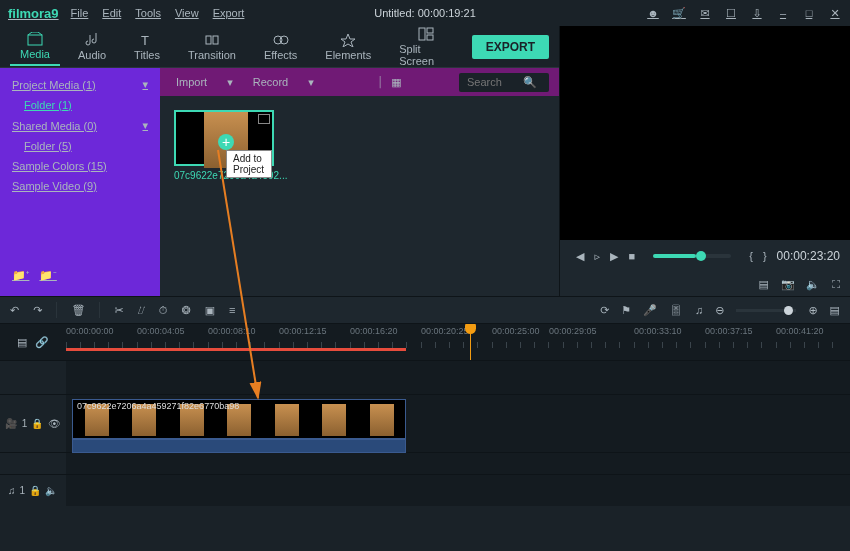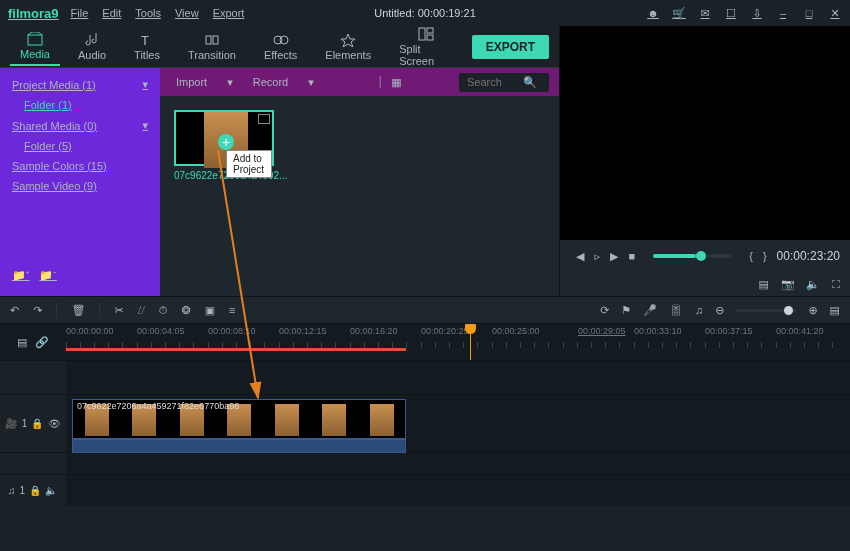--- a/index.html
+++ b/index.html
@@ -307,21 +307,21 @@
         <div class="tick-line" style="left: 369px;"></div>
         <div class="tick-line" style="left: 383px;"></div>
         <div class="tick-line" style="left: 397px;"></div>
         <div class="tick-line" style="left: 411px;"></div>
         <div class="tick" style="left: 426px;">00:00:25:00</div>
         <div class="tick-line" style="left: 426px;"></div>
         <div class="tick-line" style="left: 440px;"></div>
         <div class="tick-line" style="left: 454px;"></div>
         <div class="tick-line" style="left: 468px;"></div>
         <div class="tick-line" style="left: 482px;"></div>
-        <div class="tick" style="left: 512px; text-decoration: underline;">00:00:29:05</div>
+        <div class="tick" style="left: 483px;">00:00:29:05</div>
         <div class="tick-line" style="left: 497px;"></div>
         <div class="tick-line" style="left: 511px;"></div>
         <div class="tick-line" style="left: 525px;"></div>
         <div class="tick-line" style="left: 539px;"></div>
         <div class="tick-line" style="left: 553px;"></div>
         <div class="tick" style="left: 568px;">00:00:33:10</div>
         <div class="tick-line" style="left: 568px;"></div>
         <div class="tick-line" style="left: 582px;"></div>
         <div class="tick-line" style="left: 596px;"></div>
         <div class="tick-line" style="left: 610px;"></div>

